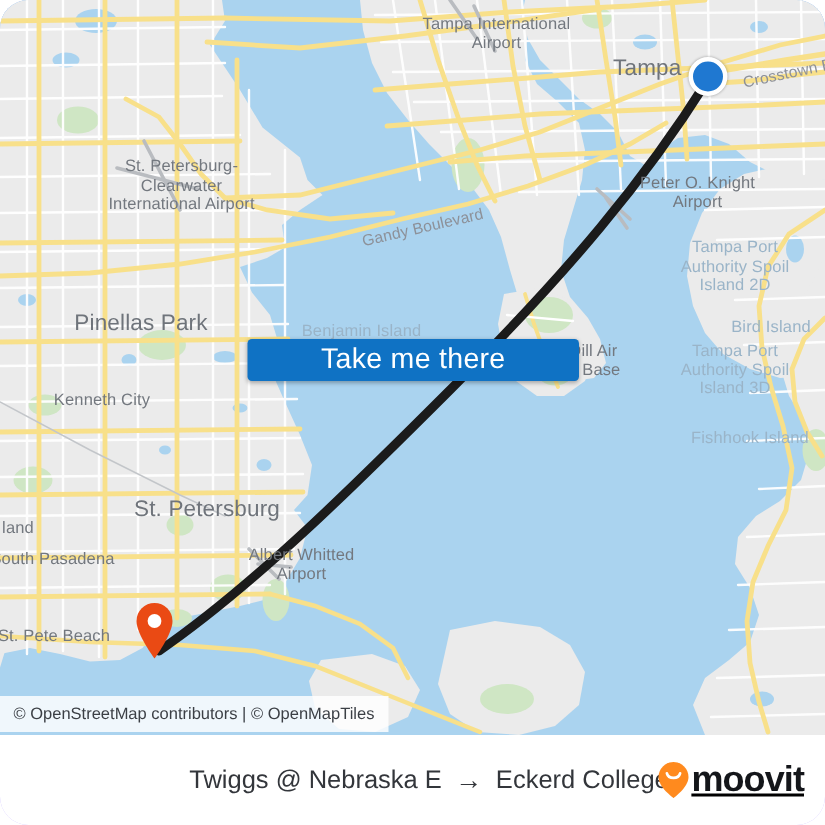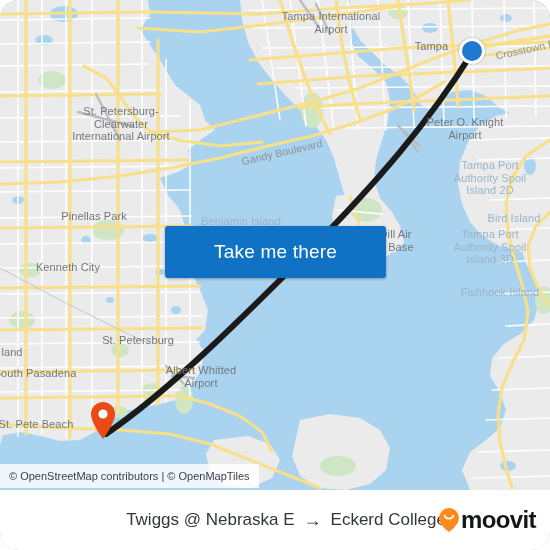--- a/index.html
+++ b/index.html
@@ -51,21 +51,21 @@
     letter-spacing: 0.1px;
   }
   .map-label.dark { color: #73787f; }
   .map-label.water { color: #9ab4c8; }
   .map-label.road {
     color: #8d9199;
     font-size: 10.5px;
   }
   .map-label.city {
     color: #6f747b;
-    font-size: 11px;
+    font-size: 15px;
   }
 
   
   #origin-marker {
     position: absolute;
     width: 26px; height: 26px;
     border-radius: 50%;
     background: #1f78d1;
     border: 3px solid #ffffff;
     box-sizing: border-box;
@@ -75,21 +75,21 @@
     position: absolute;
     width: 30px; height: 40px;
   }
 
   
   #take-me-there {
     position: absolute;
     left: 165px;
     top: 226px;
     width: 221px;
-    height: 52px;
+    height: 28px;
     background: #0f72c4;
     border: none;
     border-radius: 3px;
     color: #ffffff;
     font-family: "Liberation Sans", sans-serif;
     font-size: 19px;
     letter-spacing: 0.2px;
     cursor: pointer;
     box-shadow: 0 1px 3px rgba(0,0,0,0.3);
     display: flex;
@@ -138,20 +138,21 @@
     font-size: 18px;
     color: #33363b;
   }
   #brand {
     position: absolute;
     right: 14px;
     top: 50%;
     transform: translateY(-50%);
     display: flex;
     align-items: center;
+    text-decoration: underline;
   }
   #brand-text {
     font-size: 24px;
     font-weight: bold;
     color: #14161a;
     letter-spacing: -0.6px;
     margin-left: 1px;
   }
 </style>
 </head>

